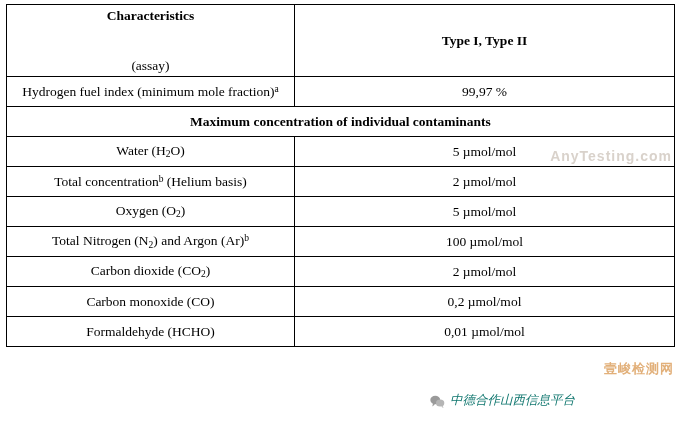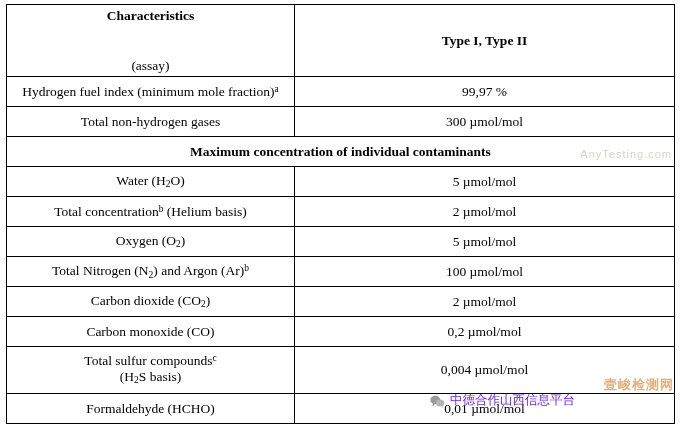--- a/index.html
+++ b/index.html
@@ -65,30 +65,31 @@
   .line2 {
     display: block;
   }
 
   
   .wm-right {
     position: absolute;
     right: 8px;
     top: 148px;
     font-family: "Liberation Sans", sans-serif;
-    font-size: 11px;
+    font-size: 14px;
     color: #d9d2cb;
     letter-spacing: 1px;
     pointer-events: none;
     user-select: none;
+    font-weight: bold;
   }
   .wm-brand {
     position: absolute;
     right: 6px;
-    top: 376px;
+    top: 360px;
     display: flex;
     align-items: center;
     gap: 4px;
     pointer-events: none;
     user-select: none;
   }
   .wm-brand .cn {
     font-family: "Liberation Sans", sans-serif;
     font-size: 13px;
     color: #e2b07a;
@@ -106,21 +107,22 @@
     user-select: none;
   }
   .wm-bottom .wxicon {
     width: 15px;
     height: 13px;
     display: inline-block;
   }
   .wm-bottom .txt {
     font-family: "Liberation Sans", sans-serif;
     font-size: 12.5px;
-    color: #6d28d9;
+    color: #0f766e;
+    font-style: italic;
   }
 </style>
 </head>
 <body>
 
 <div class="table-wrap">
   <table class="spec">
     <colgroup>
       <col class="col-a">
       <col class="col-b">
@@ -133,24 +135,20 @@
         </td>
         <td class="hdr">
           <span>Type I, Type II</span>
         </td>
       </tr>
 
       <tr class="row-norm">
         <td><span>Hydrogen fuel index (minimum mole fraction)</span><sup>a</sup></td>
         <td>99,97 %</td>
       </tr>
-      <tr class="row-norm">
-        <td>Total non-hydrogen gases</td>
-        <td>300 µmol/mol</td>
-      </tr>
 
       <tr class="row-norm span-row">
         <td colspan="2">Maximum concentration of individual contaminants</td>
       </tr>
 
       <tr class="row-norm">
         <td><span>Water (H</span><sub>2</sub><span>O)</span></td>
         <td>5 µmol/mol</td>
       </tr>
       <tr class="row-norm">
@@ -167,27 +165,20 @@
       </tr>
       <tr class="row-norm">
         <td><span>Carbon dioxide (CO</span><sub>2</sub><span>)</span></td>
         <td>2 µmol/mol</td>
       </tr>
       <tr class="row-norm">
         <td>Carbon monoxide (CO)</td>
         <td>0,2 µmol/mol</td>
       </tr>
 
-      <tr class="row-two">
-        <td>
-          <span>Total sulfur compounds</span><sup>c</sup>
-          <span class="line2"><span>(H</span><sub>2</sub><span>S basis)</span></span>
-        </td>
-        <td>0,004 µmol/mol</td>
-      </tr>
 
       <tr class="row-norm">
         <td>Formaldehyde (HCHO)</td>
         <td>0,01 µmol/mol</td>
       </tr>
 
     </tbody>
   </table>
 </div>
 

